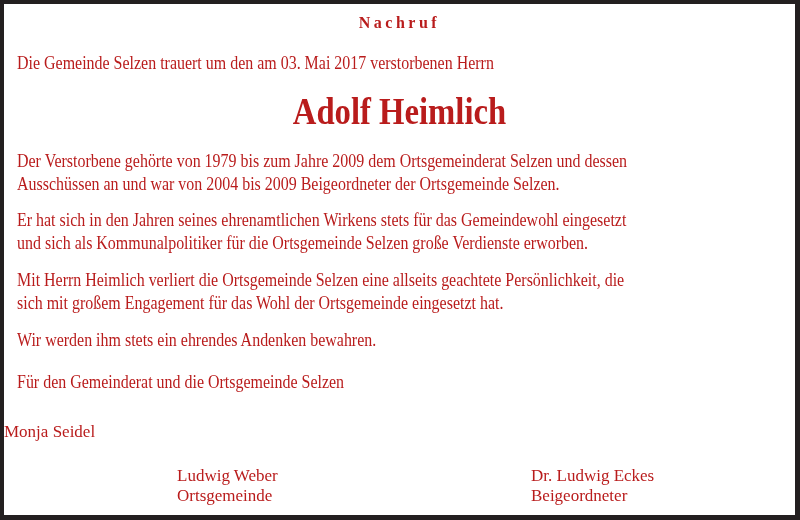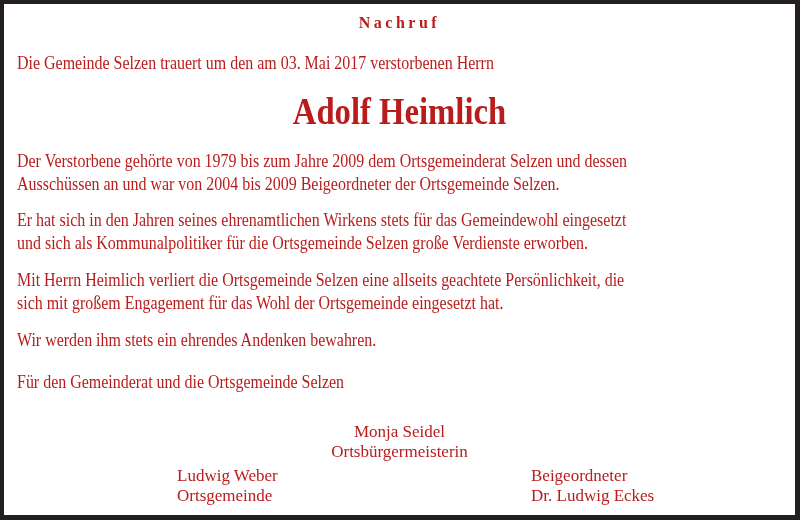--- a/index.html
+++ b/index.html
@@ -64,21 +64,21 @@
       position: absolute;
       font-size: 17px;
       line-height: 20px;
       white-space: nowrap;
     }
     .sig .line { display: block; }
     .sig-center {
       left: 0;
       width: 100%;
       top: 418px;
-      text-align: center;
+      text-align: left;
     }
     .sig-left {
       left: 173px;
       top: 462px;
     }
     .sig-right {
       left: 527px;
       top: 462px;
     }
   </style>
@@ -110,25 +110,24 @@
   <div class="body-text p4">
     <span class="line">Wir werden ihm stets ein ehrendes Andenken bewahren.</span>
   </div>
 
   <div class="body-text p5">
     <span class="line">Für den Gemeinderat und die Ortsgemeinde Selzen</span>
   </div>
 
   <div class="sig sig-center">
     <span class="line">Monja Seidel</span>
-    <span class="line">Ortsbürgermeisterin</span>
   </div>
 
   <div class="sig sig-left">
     <span class="line">Ludwig Weber</span>
     <span class="line">Ortsgemeinde</span>
   </div>
 
   <div class="sig sig-right">
+    <span class="line">Dr. Ludwig Eckes</span>
     <span class="line">Beigeordneter</span>
-    <span class="line">Dr. Ludwig Eckes</span>
   </div>
 </div>
 
 </body></html>

